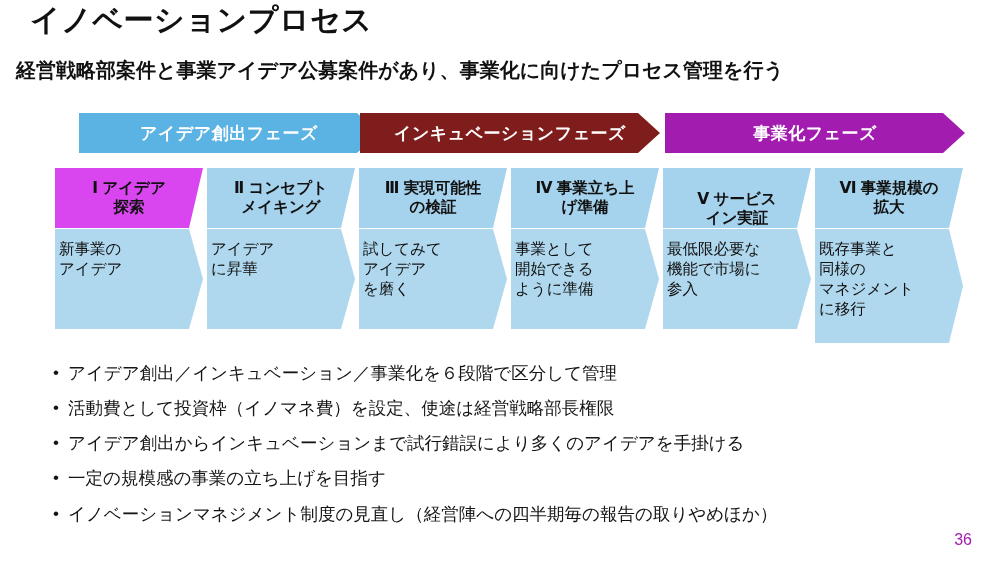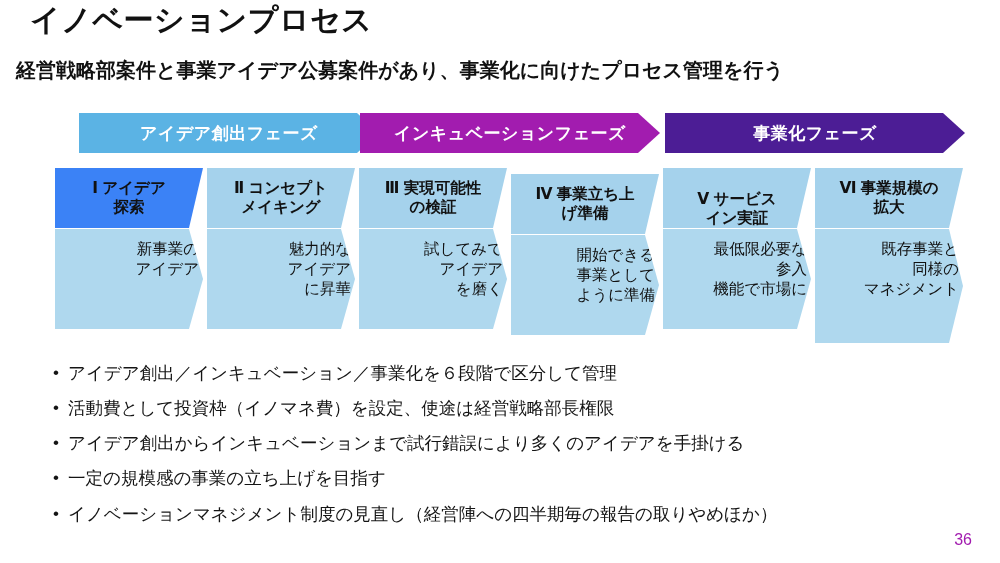--- a/index.html
+++ b/index.html
@@ -103,21 +103,21 @@
   }
   .step-col.c1 .step-head,
   .step-col.c3 .step-head,
   .step-col.c5 .step-head {
     clip-path: polygon(0 0, 100% 0, calc(100% - 14px) 100%, 0 100%);
   }
   .step-body {
     position: relative;
     margin-top: 1px;
     background: #AFD8EE;
-    text-align: right;
+    text-align: left;
     font-size: 15.5px;
     line-height: 1.30;
     color: #111111;
     padding: 10px 4px 12px 4px;
     box-sizing: border-box;
     clip-path: polygon(0 0, calc(100% - 14px) 0, 100% 50%, calc(100% - 14px) 100%, 0 100%);
   }
   .step-body.h3 { height: 100px; }
   .step-body.h4 { height: 114px; }
 
@@ -160,32 +160,32 @@
 </head>
 <body>
 
 <div class="slide-title">イノベーションプロセス</div>
 <div class="slide-subtitle">経営戦略部案件と事業アイデア公募案件があり、事業化に向けたプロセス管理を行う</div>
 
 <div class="phase-band">
   <div class="phase-chip p1" style="background: rgb(91, 179, 228); color: rgb(255, 255, 255);">
     <span>アイデア創出フェーズ</span>
   </div>
-  <div class="phase-chip p2" style="background: #a21caf; color: rgb(255, 255, 255);">
+  <div class="phase-chip p2" style="background: #7f1d1d; color: rgb(255, 255, 255);">
     <span>インキュベーションフェーズ</span>
   </div>
-  <div class="phase-chip p3" style="background: #4c1d95; color: rgb(255, 255, 255);">
+  <div class="phase-chip p3" style="background: #a21caf; color: rgb(255, 255, 255);">
     <span>事業化フェーズ</span>
   </div>
 </div>
 
 <div class="steps">
 
   <div class="step-col c1">
-    <div class="step-head" style="background: #3b82f6;">
+    <div class="step-head" style="background: #d946ef;">
       <div>
         <span class="step-num">Ⅰ</span>
         <span>アイデア</span><br>
         <span>探索</span>
       </div>
     </div>
     <div class="step-body h3" style="background: rgb(175, 216, 238);">
       <div>新事業の</div>
       <div>アイデア</div>
     </div>
@@ -193,21 +193,20 @@
 
   <div class="step-col c2">
     <div class="step-head" style="background: rgb(165, 210, 236);">
       <div>
         <span class="step-num">Ⅱ</span>
         <span>コンセプト</span><br>
         <span>メイキング</span>
       </div>
     </div>
     <div class="step-body h3" style="background: rgb(175, 216, 238);">
-      <div>魅力的な</div>
       <div>アイデア</div>
       <div>に昇華</div>
     </div>
   </div>
 
   <div class="step-col c3">
     <div class="step-head" style="background: rgb(165, 210, 236);">
       <div>
         <span class="step-num">Ⅲ</span>
         <span>実現可能性</span><br>
@@ -215,61 +214,62 @@
       </div>
     </div>
     <div class="step-body h3" style="background: rgb(175, 216, 238);">
       <div>試してみて</div>
       <div>アイデア</div>
       <div>を磨く</div>
     </div>
   </div>
 
   <div class="step-col c4">
-    <div class="step-head" style="background: rgb(165, 210, 236); margin-top: 6px;">
+    <div class="step-head" style="background: rgb(165, 210, 236);">
       <div>
         <span class="step-num">Ⅳ</span>
         <span>事業立ち上</span><br>
         <span>げ準備</span>
       </div>
     </div>
     <div class="step-body h3" style="background: rgb(175, 216, 238);">
+      <div>事業として</div>
       <div>開始できる</div>
-      <div>事業として</div>
       <div>ように準備</div>
     </div>
   </div>
 
   <div class="step-col c5">
     <div class="step-head" style="background: rgb(165, 210, 236); align-items: flex-end;">
       <div>
         <span class="step-num">Ⅴ</span>
         <span>サービス</span><br>
         <span>イン実証</span>
       </div>
     </div>
     <div class="step-body h3" style="background: rgb(175, 216, 238);">
       <div>最低限必要な</div>
+      <div>機能で市場に</div>
       <div>参入</div>
-      <div>機能で市場に</div>
     </div>
   </div>
 
   <div class="step-col c6">
     <div class="step-head" style="background: rgb(165, 210, 236);">
       <div>
         <span class="step-num">Ⅵ</span>
         <span>事業規模の</span><br>
         <span>拡大</span>
       </div>
     </div>
     <div class="step-body h4" style="background: rgb(175, 216, 238);">
       <div>既存事業と</div>
       <div>同様の</div>
       <div>マネジメント</div>
+      <div>に移行</div>
     </div>
   </div>
 
 </div>
 
 <div class="bullets">
   <div class="bullet-row">
     <span class="bullet-dot">•</span>
     <span class="bullet-text">アイデア創出／インキュベーション／事業化を６段階で区分して管理</span>
   </div>

